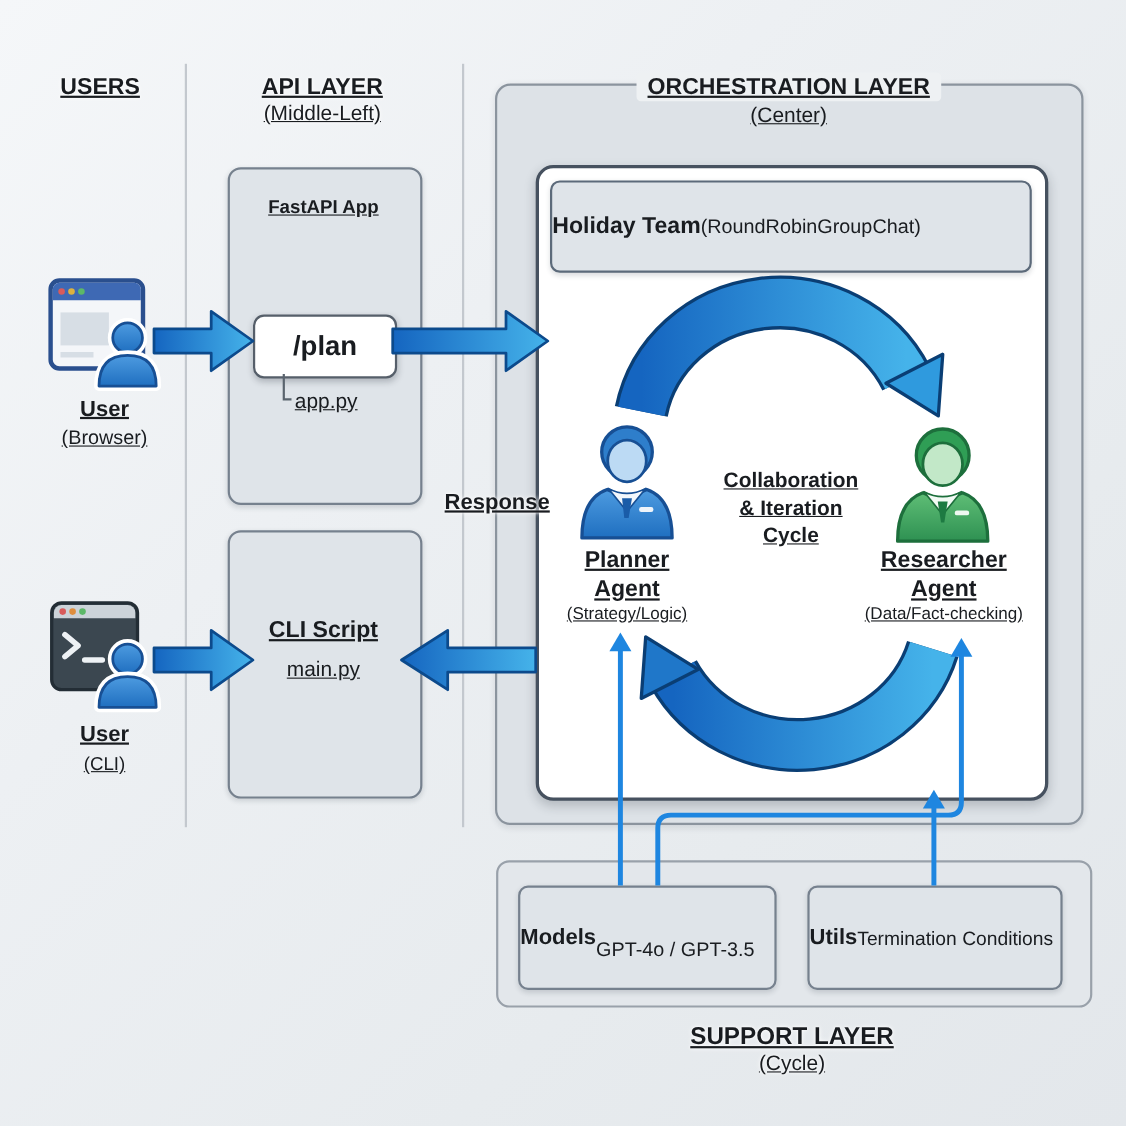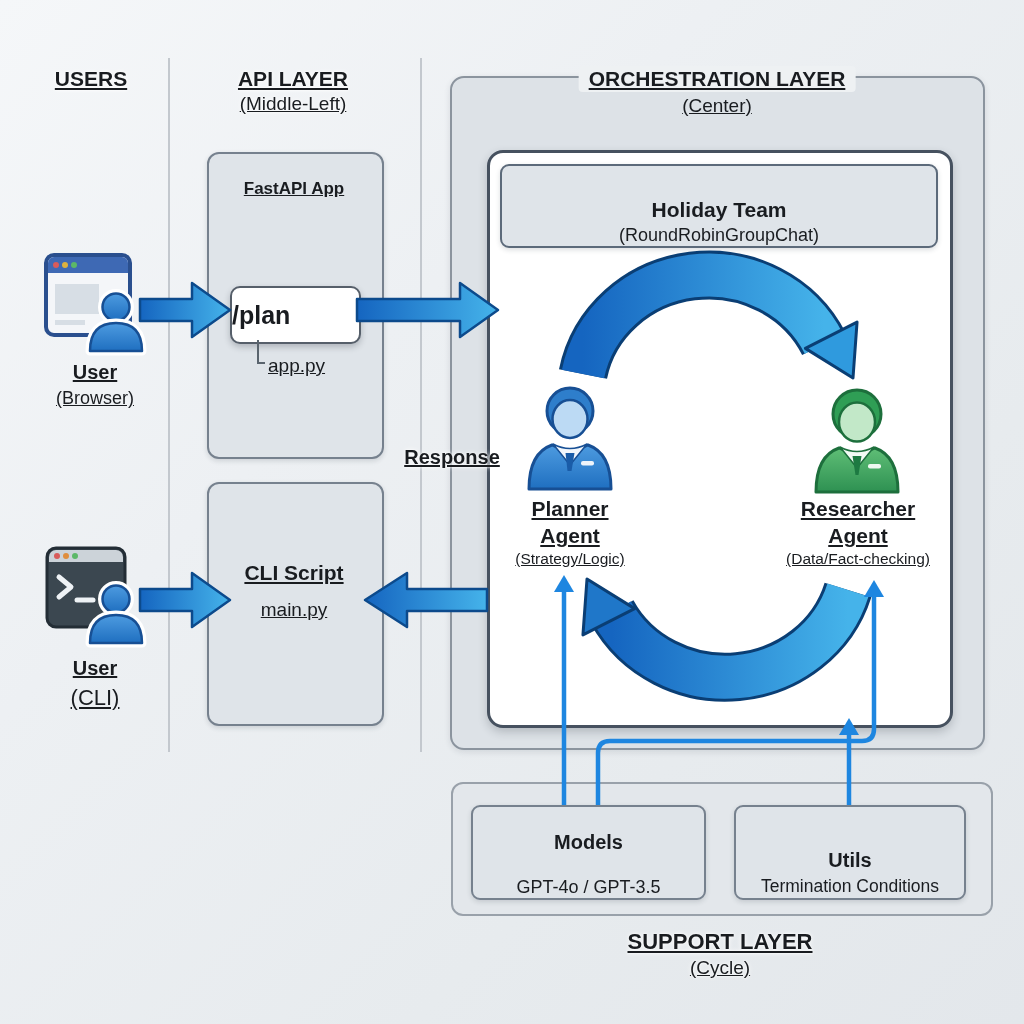--- a/index.html
+++ b/index.html
@@ -26,23 +26,23 @@
   .panel-light{
     position:absolute;background:#e3e7eb;border:2px solid #99a1aa;border-radius:12px;
   }
   .white-box{
     position:absolute;background:#ffffff;border:3px solid #46515f;border-radius:16px;
     box-shadow:0 4px 10px rgba(30,40,52,.22);
   }
   .chip{
     position:absolute;background:#ffffff;border:2px solid #565f6a;border-radius:10px;
     box-shadow:0 3px 6px rgba(30,40,52,.25);
-    display:flex;align-items:center;justify-content:flex-start;
-  }
-  .stack{display:flex;flex-direction:column;align-items:center;justify-content:flex-end;}
+    display:flex;align-items:center;justify-content:center;
+  }
+  .stack{display:flex;flex-direction:row;align-items:center;justify-content:flex-start;}
   svg{position:absolute;left:0;top:0;pointer-events:none;}
   .z1{z-index:1}.z2{z-index:2}.z3{z-index:3}
 </style>
 </head>
 <body>
 
 <div class="canvas">
 
   <div class="divider" style="left:168px"></div>
   <div class="divider" style="left:420px"></div>
@@ -195,29 +195,32 @@
   <div class="abs ctr lbl b z3" style="left:294px;top:178px;font-size:17px">FastAPI App</div>
   <div class="abs lbl z3" style="left:268px;top:354px;font-size:19px">app.py</div>
 
   <div class="abs ctr lbl b z3" style="left:294px;top:560px;font-size:21px">CLI Script</div>
   <div class="abs ctr lbl z3" style="left:294px;top:598px;font-size:19px">main.py</div>
 
   <div class="abs ctr lbl b z3" style="left:95px;top:360px;font-size:20px">User</div>
   <div class="abs ctr lbl z3" style="left:95px;top:387px;font-size:18px">(Browser)</div>
 
   <div class="abs ctr lbl b z3" style="left:95px;top:656px;font-size:20px">User</div>
-  <div class="abs ctr lbl z3" style="left:95px;top:684px;font-size:22px">(CLI)</div>
+  <div class="abs ctr lbl z3" style="left:95px;top:684px;font-size:17px">(CLI)</div>
 
   <div class="abs ctr lbl b halo z3" style="left:452px;top:445px;font-size:20px">Response</div>
 
   <div class="abs ctr lbl b pre z3" style="left:570px;top:495px;font-size:21px;line-height:27px">Planner
 Agent</div>
   <div class="abs ctr lbl z3" style="left:570px;top:549px;font-size:15.5px">(Strategy/Logic)</div>
 
   <div class="abs ctr lbl b pre z3" style="left:858px;top:495px;font-size:21px;line-height:27px">Researcher
 Agent</div>
   <div class="abs ctr lbl z3" style="left:858px;top:549px;font-size:15.5px">(Data/Fact-checking)</div>
 
+  <div class="abs ctr lbl b pre z3" style="left:719px;top:425px;font-size:19px;line-height:25px">Collaboration
+&amp; Iteration
+Cycle</div>
 
   <div class="abs ctr lbl b halo z3" style="left:720px;top:928px;font-size:22px">SUPPORT LAYER</div>
   <div class="abs ctr lbl halo z3" style="left:720px;top:956px;font-size:19px">(Cycle)</div>
 
 </div>
 
 </body></html>

